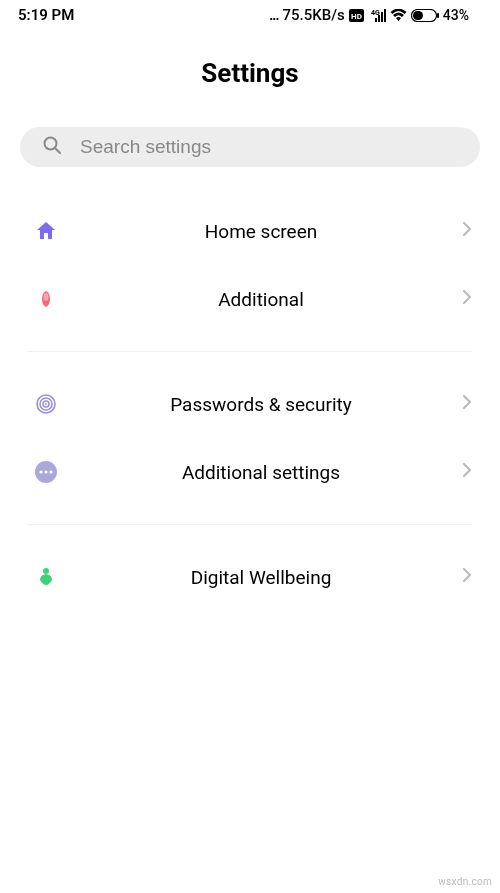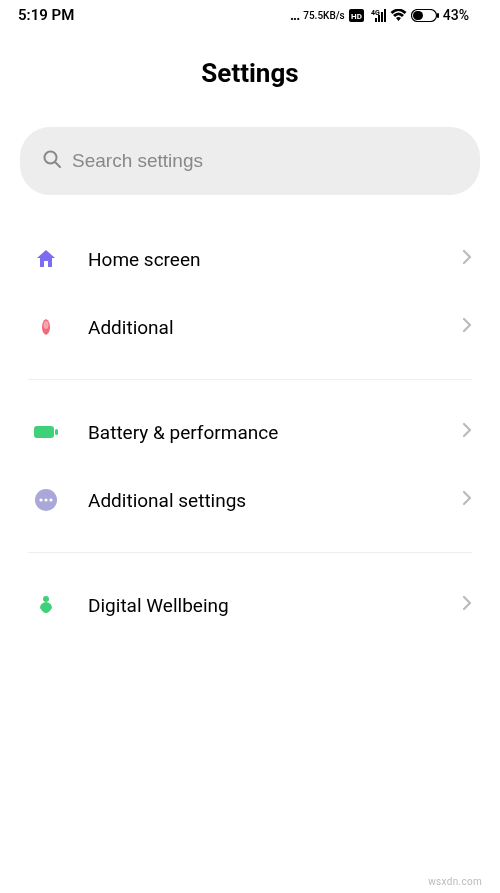--- a/index.html
+++ b/index.html
@@ -21,55 +21,56 @@
       font-weight: 500;
     }
     .status-left { font-weight: 600; }
     .status-right {
       display: flex;
       align-items: center;
       gap: 4px;
       font-size: 14px;
     }
     .status-right .dots { letter-spacing: -1px; font-weight: bold; }
-    .status-right .speed { font-size: 10px; }
+    .status-right .speed { font-size: 15px; }
     .status-icon { display: inline-flex; align-items: flex-end; }
     .title {
       text-align: center;
       font-size: 26px;
       font-weight: 700;
       margin-top: 30px;
       margin-bottom: 39px;
     }
     .search-bar {
       margin: 0 20px 30px 20px;
       background: #ededed;
       border-radius: 30px;
-      height: 68px;
+      height: 40px;
       display: flex;
       align-items: center;
       padding: 0 22px;
-      gap: 10px;
+      gap: 18px;
     }
     .search-bar input {
       border: none;
       background: transparent;
       font-size: 19px;
       color: #555;
       outline: none;
       flex: 1;
     }
     .search-bar input::placeholder { color: #888; }
     .list { padding: 0 0; }
     .row {
       display: flex;
       align-items: center;
       padding: 20px 28px 20px 32px;
       gap: 28px;
       cursor: pointer;
+      text-align: center;
     }
     .row .icon-wrap {
       width: 28px;
       height: 28px;
       display: flex;
       align-items: center;
       justify-content: center;
       flex-shrink: 0;
     }
     .row .label {
@@ -82,21 +83,21 @@
       color: #bbb;
       flex-shrink: 0;
     }
     .divider {
       height: 1px;
       background: #eee;
       margin: 18px 28px;
     }
     .watermark {
       position: absolute;
-      right: 18px;
+      right: 8px;
       bottom: 6px;
       font-size: 10px;
       color: #bbb;
       letter-spacing: 0.3px;
     }
   </style>
 </head>
 <body>
 
 <div class="status-bar">
@@ -171,26 +172,28 @@
           <path d="M2 2 L8 8 L2 14" fill="none" stroke="#bbb" stroke-width="2.2" stroke-linecap="round" stroke-linejoin="round"></path>
         </svg></span>
   </div>
 </div>
 
 <div class="divider"></div>
 
 <div class="list">
   <div class="row">
     <span class="icon-wrap">
-      <svg width="26" height="16" viewBox="0 0 26 16">
-          <rect x="1" y="2" width="20" height="12" rx="3" fill="#3fd07a"></rect>
-          <rect x="22" y="5" width="3" height="6" rx="1.5" fill="#3fd07a"></rect>
-        </svg>
-    </span>
-    <span class="label">Battery &amp; performance</span>
+      <svg width="24" height="24" viewBox="0 0 24 24">
+          <circle cx="12" cy="12" r="9" fill="none" stroke="#9a8fd9" stroke-width="1.6"></circle>
+          <circle cx="12" cy="12" r="6" fill="none" stroke="#9a8fd9" stroke-width="1.6"></circle>
+          <circle cx="12" cy="12" r="3" fill="none" stroke="#9a8fd9" stroke-width="1.6"></circle>
+          <circle cx="12" cy="12" r="1" fill="#9a8fd9"></circle>
+        </svg>
+    </span>
+    <span class="label">Passwords &amp; security</span>
     <span class="chev"><svg width="10" height="16" viewBox="0 0 10 16">
           <path d="M2 2 L8 8 L2 14" fill="none" stroke="#bbb" stroke-width="2.2" stroke-linecap="round" stroke-linejoin="round"></path>
         </svg></span>
   </div>
   <div class="row">
     <span class="icon-wrap">
       <svg width="24" height="24" viewBox="0 0 24 24">
           <circle cx="12" cy="12" r="11" fill="#a9a8d8"></circle>
           <circle cx="7" cy="12" r="1.6" fill="#fff"></circle>
           <circle cx="12" cy="12" r="1.6" fill="#fff"></circle>

